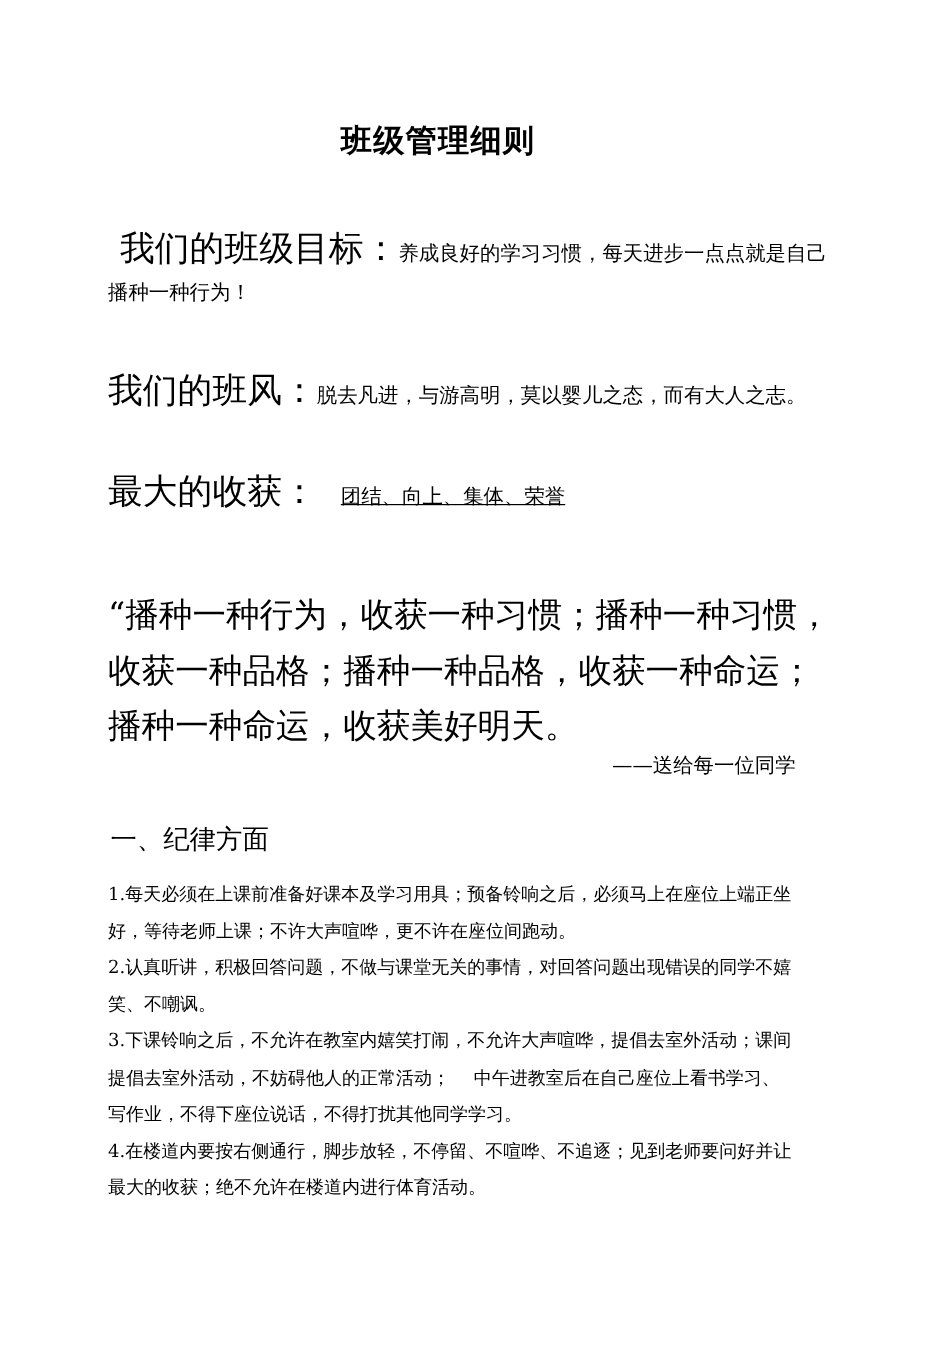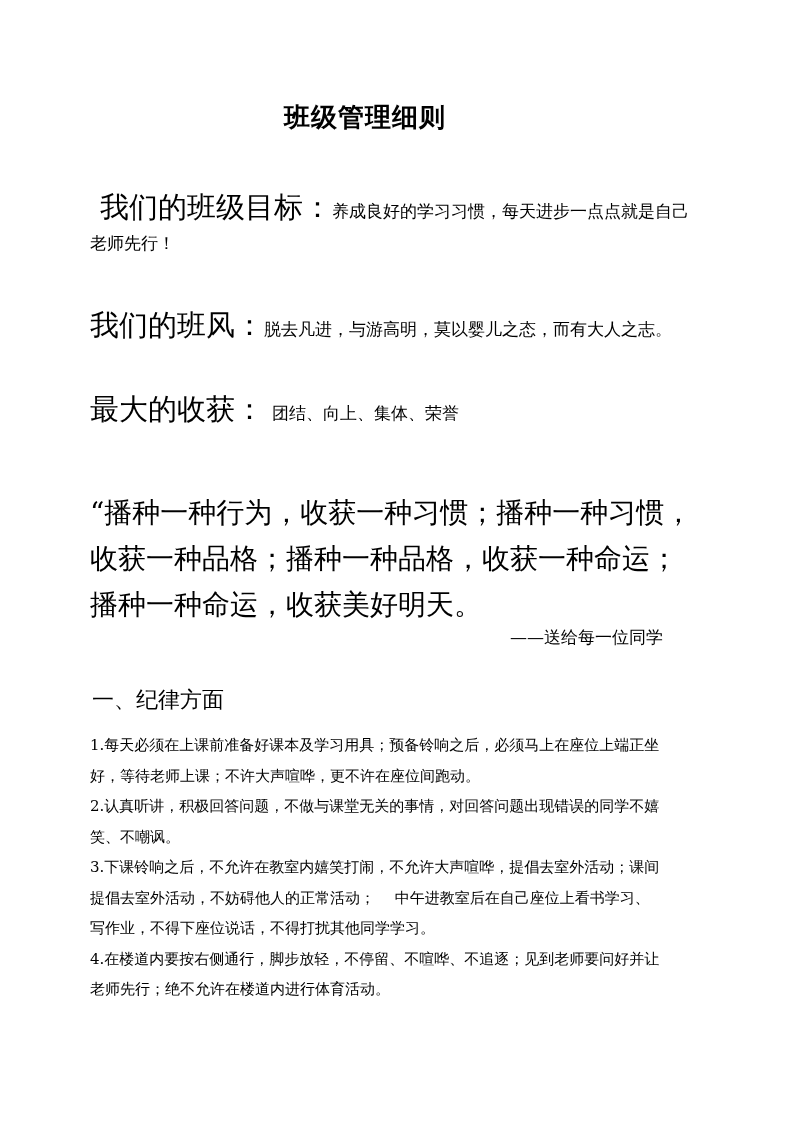--- a/index.html
+++ b/index.html
@@ -25,43 +25,43 @@
 </style>
 </head>
 <body>
 
 <div class="page">
   <div class="title">班级管理细则</div>
 
   <div class="sec" style="top:188px;margin-left:10px;">
     <span class="big">我们的班级目标：</span><span class="small">养成良好的学习习惯，每天进步一点点就是自己</span>
   </div>
-  <div class="line2" style="top:232px;">老师先行！</div>
+  <div class="line2" style="top:232px;">播种一种行为！</div>
 
   <div class="sec" style="top:306px;">
     <span class="big">我们的班风：</span><span class="small">脱去凡进，与游高明，莫以婴儿之态，而有大人之志。</span>
   </div>
 
   <div class="sec" style="top:390px;">
-    <span class="big">最大的收获：</span><span class="small" style="margin-left:8px;">团结、向上、集体、荣誉</span>
+    <span class="big">最大的收获：</span><span class="small" style="margin-left:20px;text-decoration:underline;">团结、向上、集体、荣誉</span>
   </div>
 
   <div class="quote" style="top:490px;">
     <div>“播种一种行为，收获一种习惯；播种一种习惯，</div>
     <div>收获一种品格；播种一种品格，收获一种命运；</div>
     <div>播种一种命运，收获美好明天。</div>
   </div>
   <div class="sign">——送给每一位同学</div>
 
   <div class="h1">一、纪律方面</div>
 
   <div class="rules">
     <p>1.每天必须在上课前准备好课本及学习用具；预备铃响之后，必须马上在座位上端正坐</p>
     <p>好，等待老师上课；不许大声喧哗，更不许在座位间跑动。</p>
     <p>2.认真听讲，积极回答问题，不做与课堂无关的事情，对回答问题出现错误的同学不嬉</p>
     <p>笑、不嘲讽。</p>
     <p>3.下课铃响之后，不允许在教室内嬉笑打闹，不允许大声喧哗，提倡去室外活动；课间</p>
     <p>提倡去室外活动，不妨碍他人的正常活动；　 中午进教室后在自己座位上看书学习、</p>
     <p>写作业，不得下座位说话，不得打扰其他同学学习。</p>
     <p>4.在楼道内要按右侧通行，脚步放轻，不停留、不喧哗、不追逐；见到老师要问好并让</p>
-    <p>老师先行；绝不允许在楼道内进行体育活动。</p>
+    <p>最大的收获；绝不允许在楼道内进行体育活动。</p>
   </div>
 </div>
 
 </body></html>

